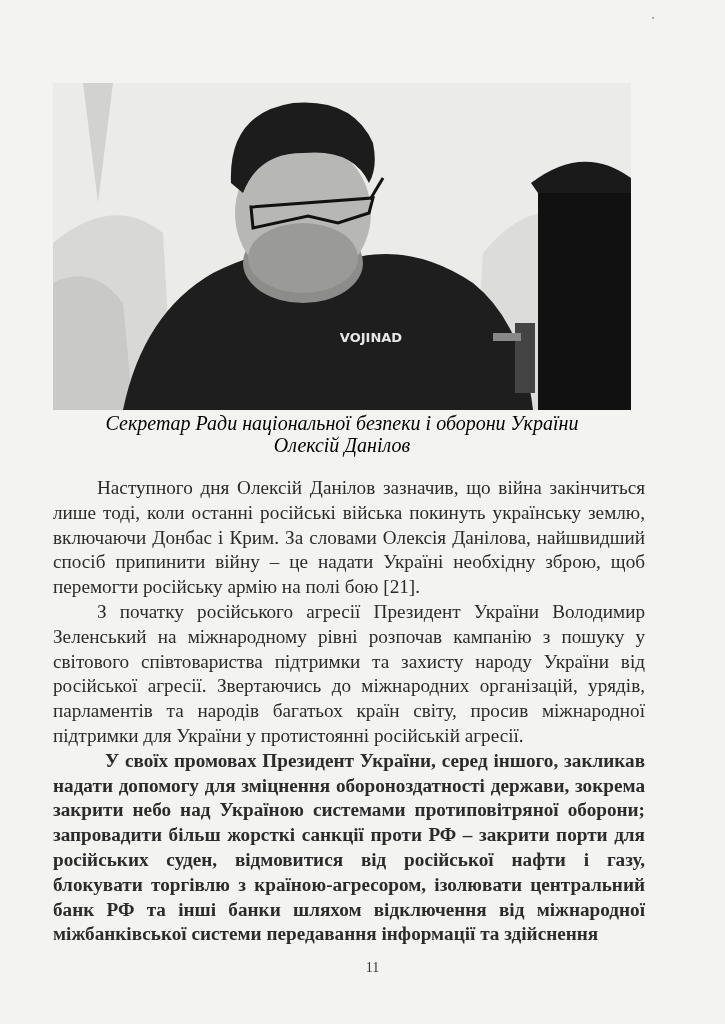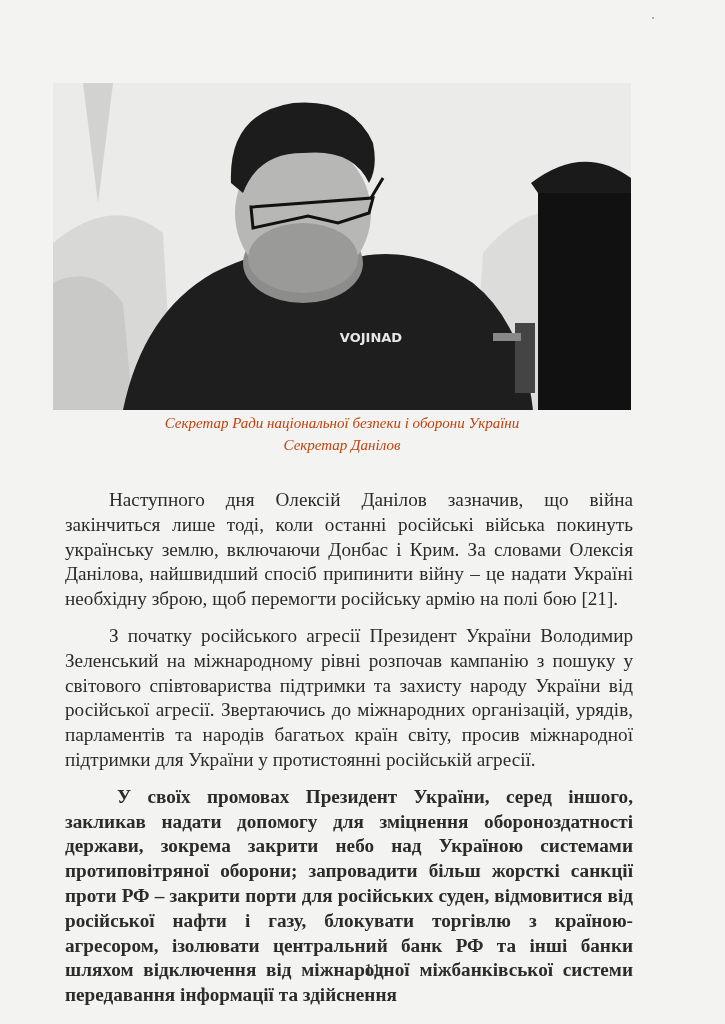--- a/index.html
+++ b/index.html
@@ -11,32 +11,32 @@
       position: relative;
     }
     .page { position: absolute; left: 0; top: 0; width: 725px; height: 804px; }
     .photo {
       position: absolute; left: 53px; top: 83px; width: 578px; height: 327px;
       background: #e8e8e6; overflow: hidden;
     }
     .photo svg { display: block; width: 100%; height: 100%; }
     .caption {
       position: absolute; left: 53px; top: 412px; width: 578px;
-      text-align: center; font-style: italic; font-size: 15px; line-height: 22px;
-      color: #c2410c;
+      text-align: center; font-style: italic; font-size: 20px; line-height: 22px;
+      color: #000000;
     }
     .body-text {
       position: absolute; left: 53px; top: 476px; width: 592px;
       font-size: 19.2px; line-height: 24.8px; text-align: justify; color: #2b2b2b;
     }
-    .para { margin: 12px; text-indent: 44px; }
+    .para { margin: 0; text-indent: 44px; }
     .para.p3 { text-indent: 52px; font-weight: bold; }
     .page-number {
       position: absolute; left: 0; right: 0; top: 960px; text-align: center;
-      font-size: 17px; color: #333; margin-left: 20px;
+      font-size: 14px; color: #333; margin-left: 20px;
     }
     .speck { position: absolute; left: 652px; top: 17px; width: 2px; height: 2px; background: #999; border-radius: 1px; }
   </style>
 </head>
 <body>
 
 <div class="page">
   <div class="speck"></div>
 
   <div class="photo">
@@ -64,21 +64,21 @@
 
       <text x="318" y="259" font-family="DejaVu Sans, sans-serif" font-weight="bold" font-size="13" fill="#e6e6e6" text-anchor="middle">VOJINAD</text>
 
       <rect x="462" y="240" width="20" height="70" fill="#444"></rect>
       <rect x="440" y="250" width="28" height="8" fill="#888"></rect>
     </svg>
   </div>
 
   <div class="caption">
     <div>Секретар Ради національної безпеки і оборони України</div>
-    <div>Секретар Данілов</div>
+    <div>Олексій Данілов</div>
   </div>
 
   <div class="body-text">
     <p class="para">Наступного дня Олексій Данілов зазначив, що війна закінчиться лише тоді, коли останні російські війська покинуть українську землю, включаючи Донбас і Крим. За словами Олексія Данілова, найшвидший спосіб припинити війну – це надати Україні необхідну зброю, щоб перемогти російську армію на полі бою [21].</p>
     <p class="para">З початку російського агресії Президент України Володимир Зеленський на міжнародному рівні розпочав кампанію з пошуку у світового співтовариства підтримки та захисту народу України від російської агресії. Звертаючись до міжнародних організацій, урядів, парламентів та народів багатьох країн світу, просив міжнародної підтримки для України у протистоянні російській агресії.</p>
     <p class="para p3">У своїх промовах Президент України, серед іншого, закликав надати допомогу для зміцнення обороноздатності держави, зокрема закрити небо над Україною системами протиповітряної оборони; запровадити більш жорсткі санкції проти РФ – закрити порти для російських суден, відмовитися від російської нафти і газу, блокувати торгівлю з країною-агресором, ізолювати центральний банк РФ та інші банки шляхом відключення від міжнародної міжбанківської системи передавання інформації та здійснення</p>
   </div>
 
   <div class="page-number">11</div>
 </div>

